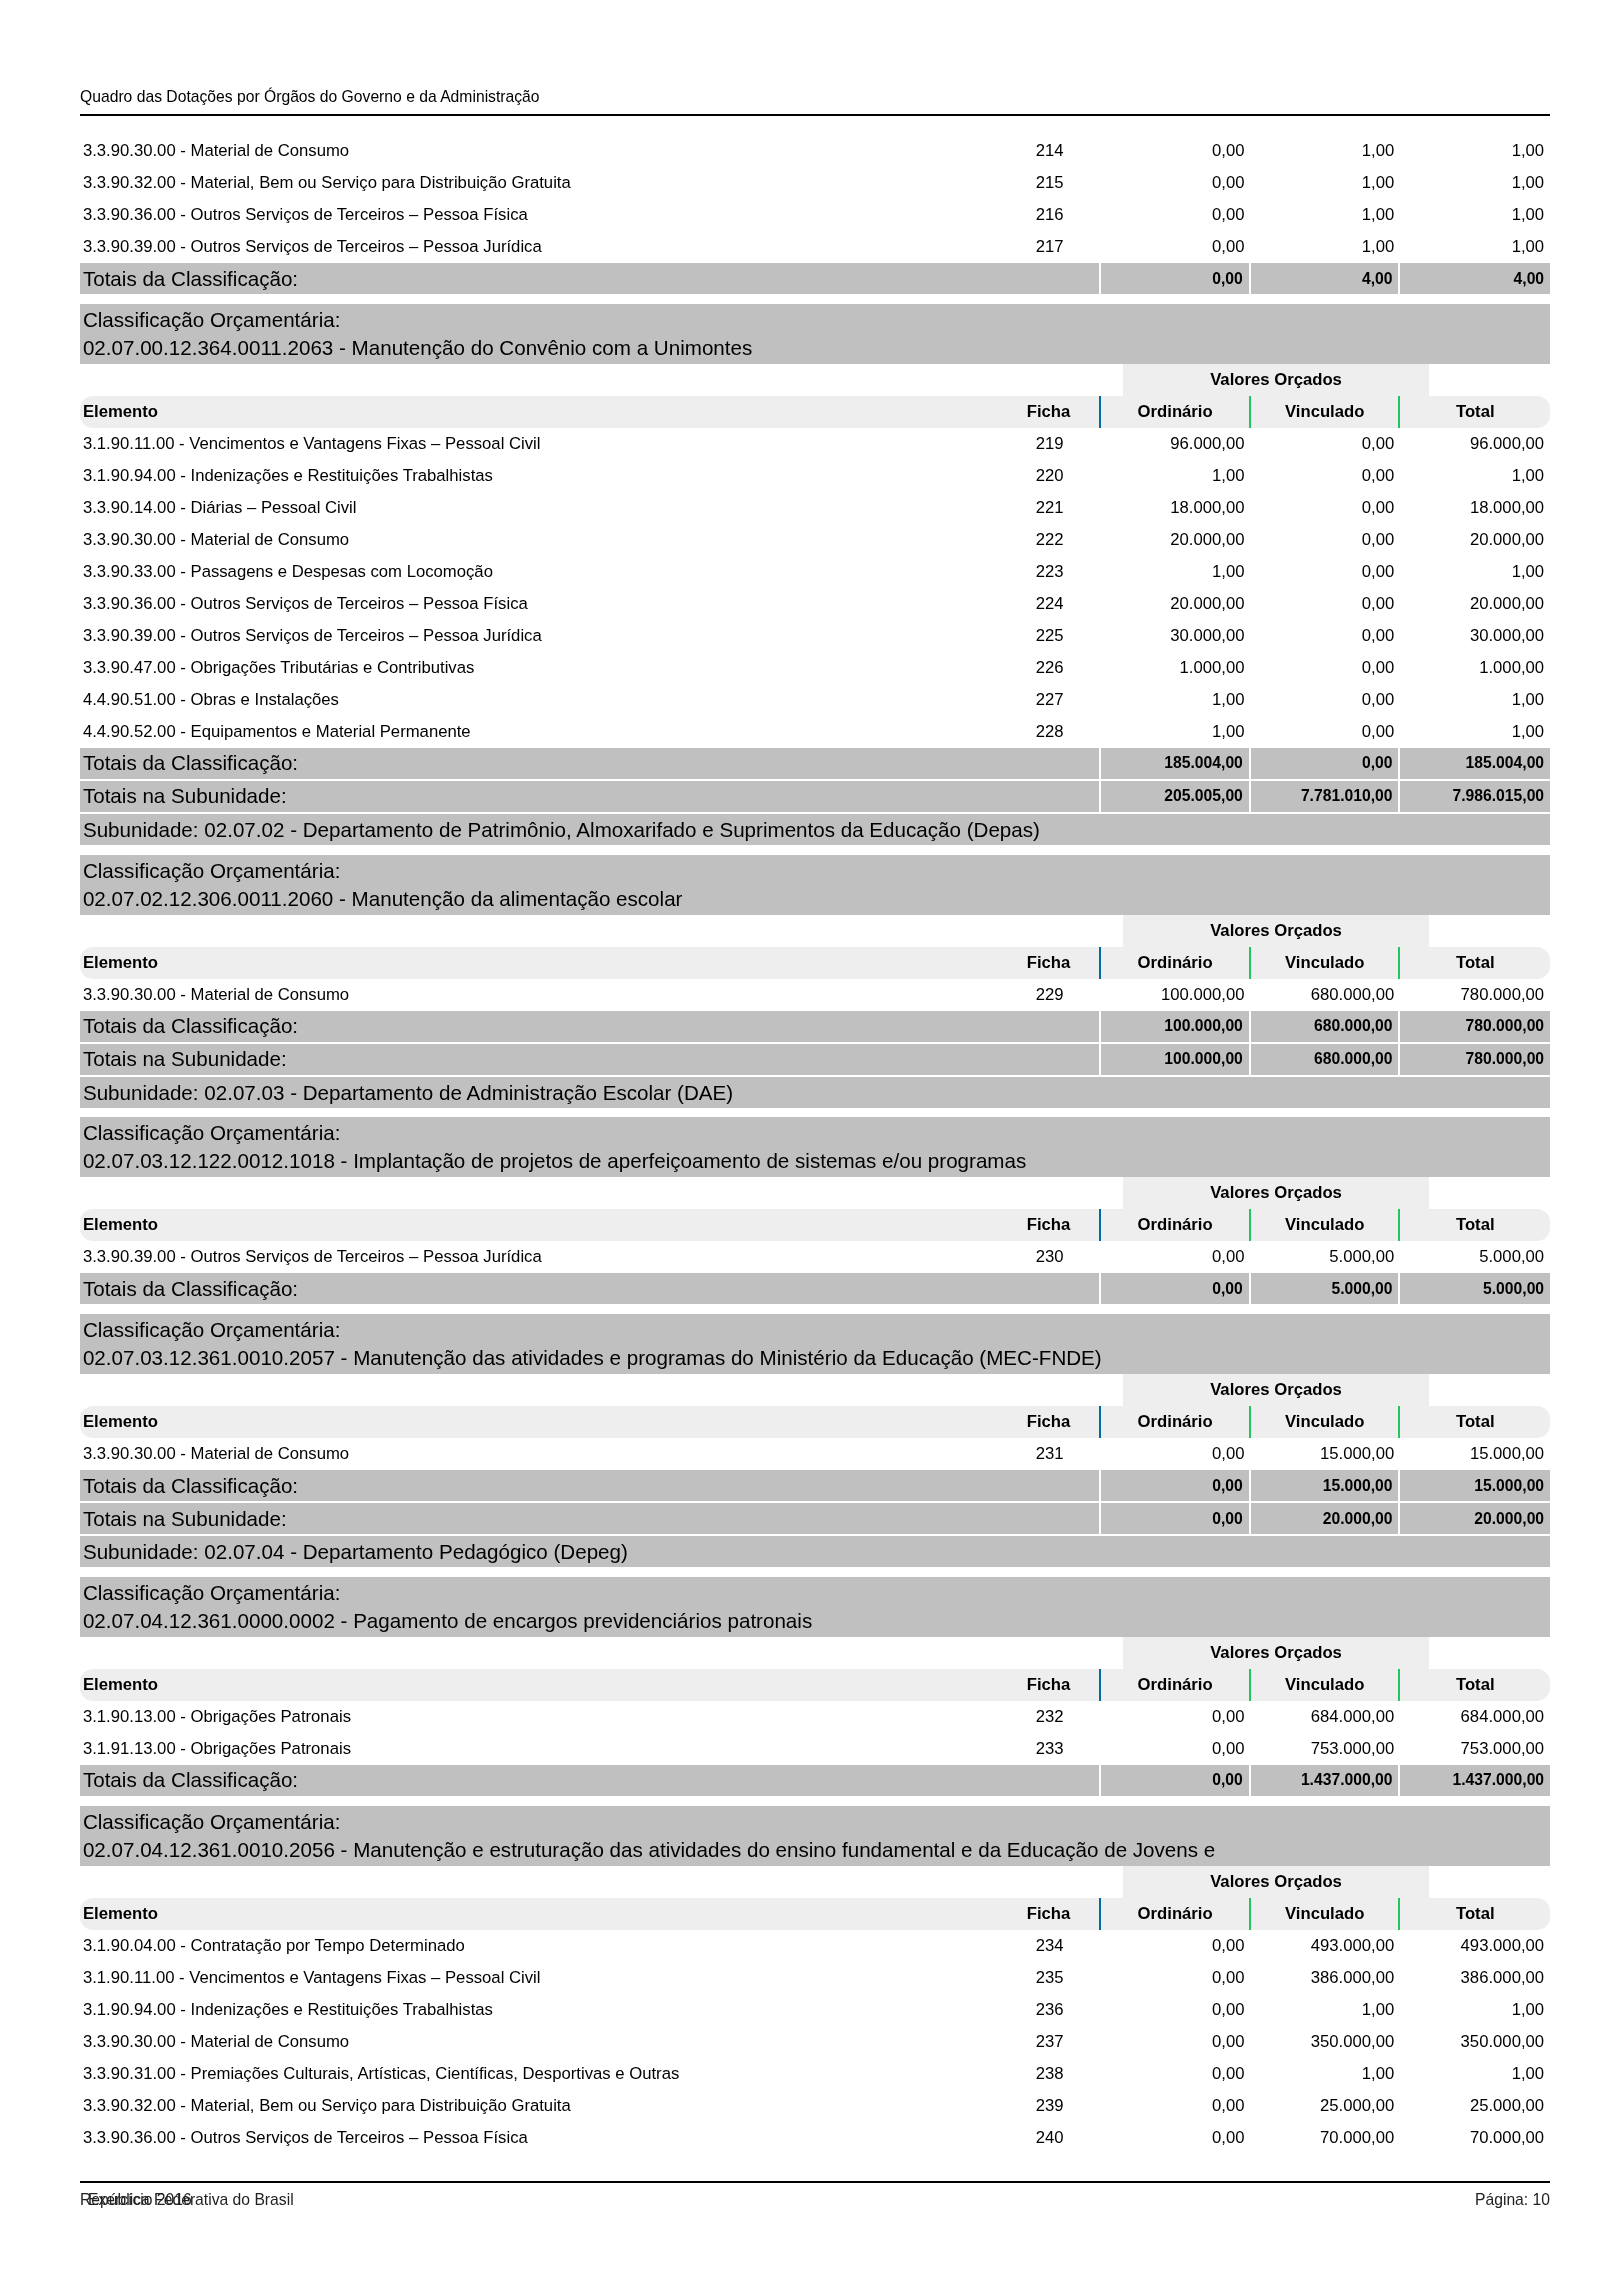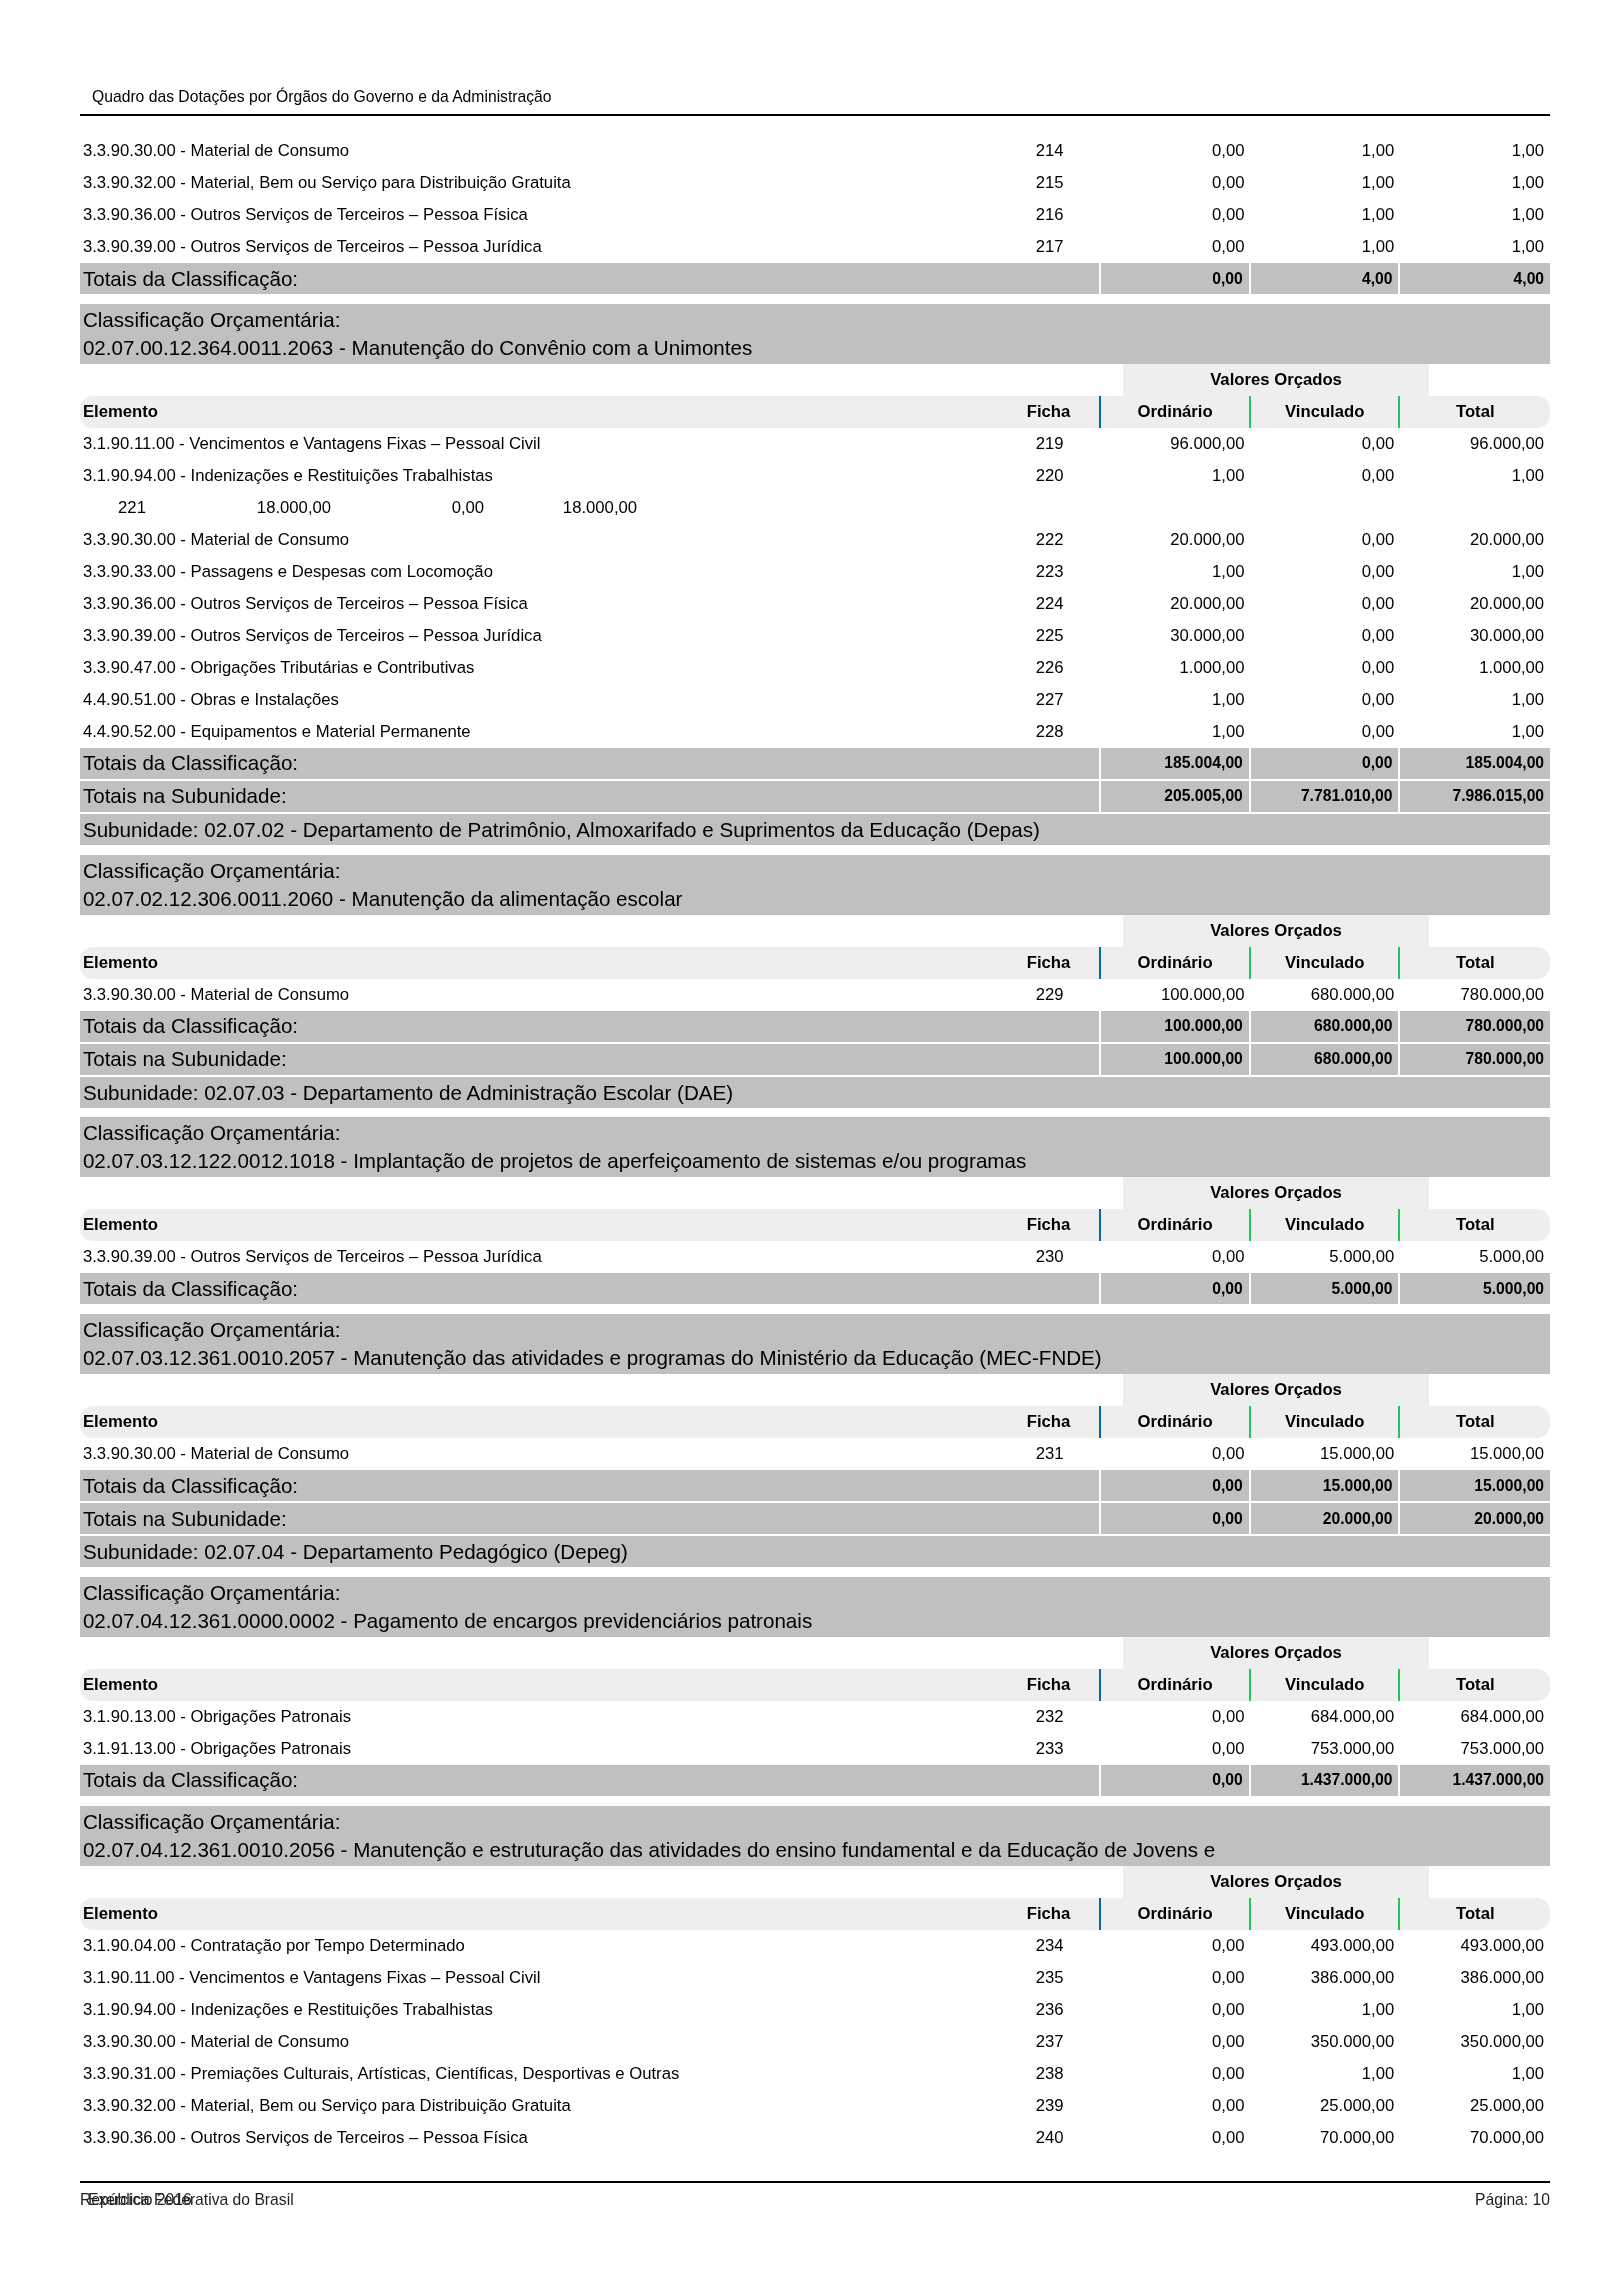--- a/index.html
+++ b/index.html
@@ -1,18 +1,18 @@
 <!DOCTYPE html>
 <html><head>
 <meta charset="utf-8">
 <style>
   html, body { margin: 0; padding: 0; background: #ffffff; }
   body { width: 1620px; height: 2293px; position: relative; font-family: "Liberation Sans", sans-serif; color: #000; }
   .page { position: absolute; left: 80px; top: 0; width: 1470px; }
-  .hdr-title { position: absolute; top: 88px; left: 12px; font-size: 15.7px; }
+  .hdr-title { position: absolute; top: 88px; left: 0; font-size: 15.7px; }
   .hdr-rule { position: absolute; top: 114px; left: 0; width: 1470px; height: 2px; background: #000; }
   #content { position: absolute; top: 135px; left: 0; width: 1470px; }
   .row { display: flex; height: 32px; align-items: center; font-size: 16.7px; }
   .c-el { width: 939px; padding-left: 2.9px; box-sizing: border-box; }
   .c-fi { width: 104px; text-align: center; }
   .c-n { width: 153px; text-align: right; padding-right: 5.9px; box-sizing: border-box; }
   .total-row { background: #c0c0c0; height: 31px; margin-bottom: 2px; }
   .total-row .c-el { font-size: 20.6px; }
   .total-row .c-fi { border-right: 2px solid #fff; height: 100%; }
   .total-row .c-n { font-weight: bold; font-size: 15.7px; border-right: 2px solid #fff; height: 100%; display: flex; align-items: center; justify-content: flex-end; }
@@ -98,20 +98,21 @@
         <div class="c-n">96.000,00</div>
       </div>
       <div class="row">
         <div class="c-el">3.1.90.94.00 - Indenizações e Restituições Trabalhistas</div>
         <div class="c-fi">220</div>
         <div class="c-n">1,00</div>
         <div class="c-n">0,00</div>
         <div class="c-n">1,00</div>
       </div>
       <div class="row">
+        <div class="c-el">3.3.90.14.00 - Diárias – Pessoal Civil</div>
         <div class="c-fi">221</div>
         <div class="c-n">18.000,00</div>
         <div class="c-n">0,00</div>
         <div class="c-n">18.000,00</div>
       </div>
       <div class="row">
         <div class="c-el">3.3.90.30.00 - Material de Consumo</div>
         <div class="c-fi">222</div>
         <div class="c-n">20.000,00</div>
         <div class="c-n">0,00</div>

